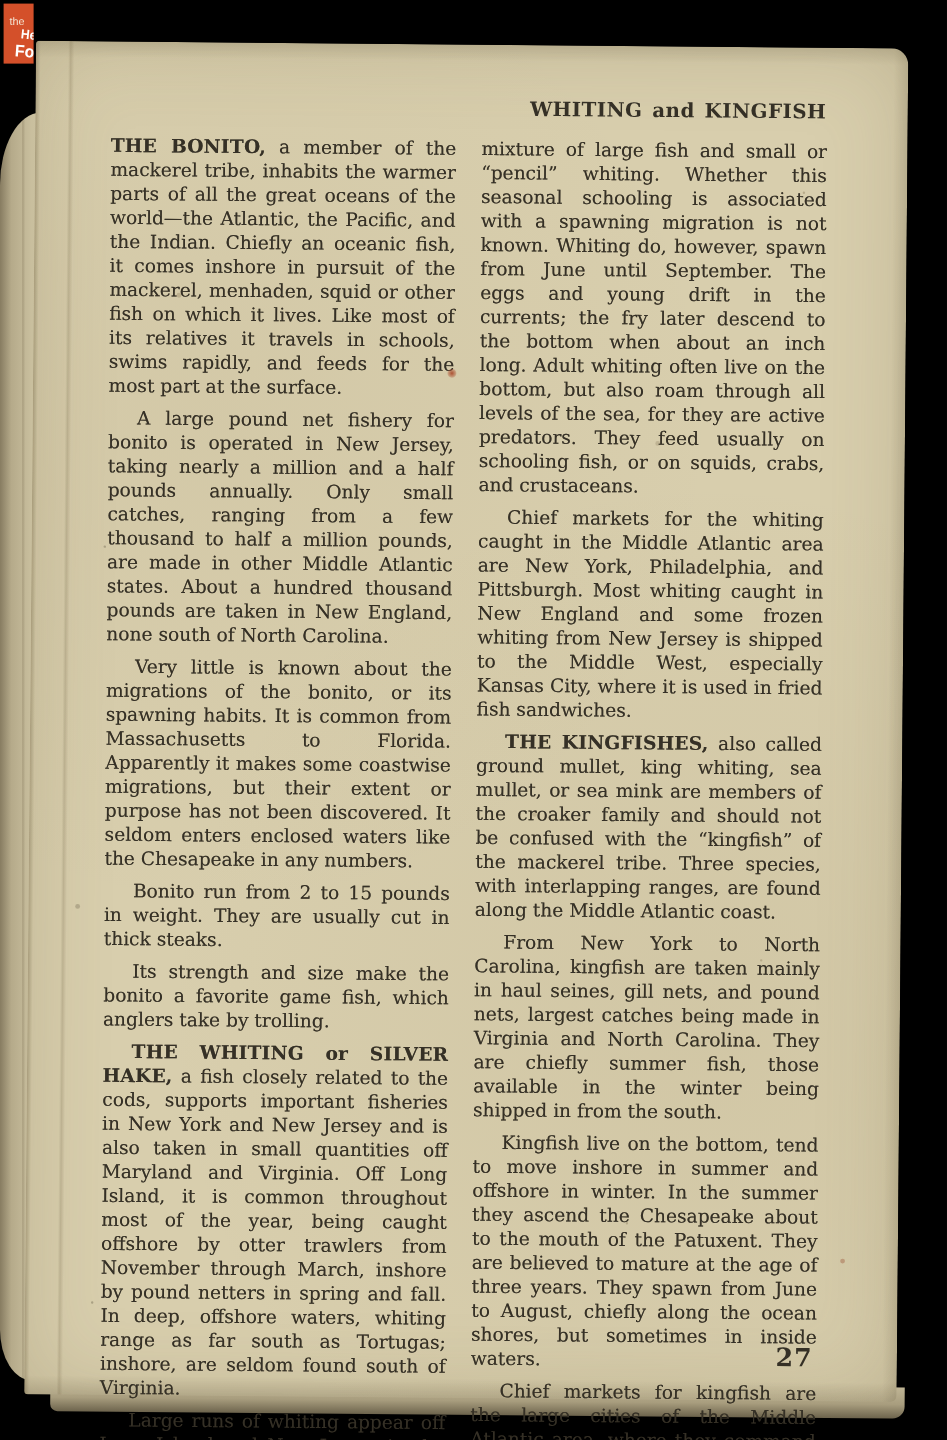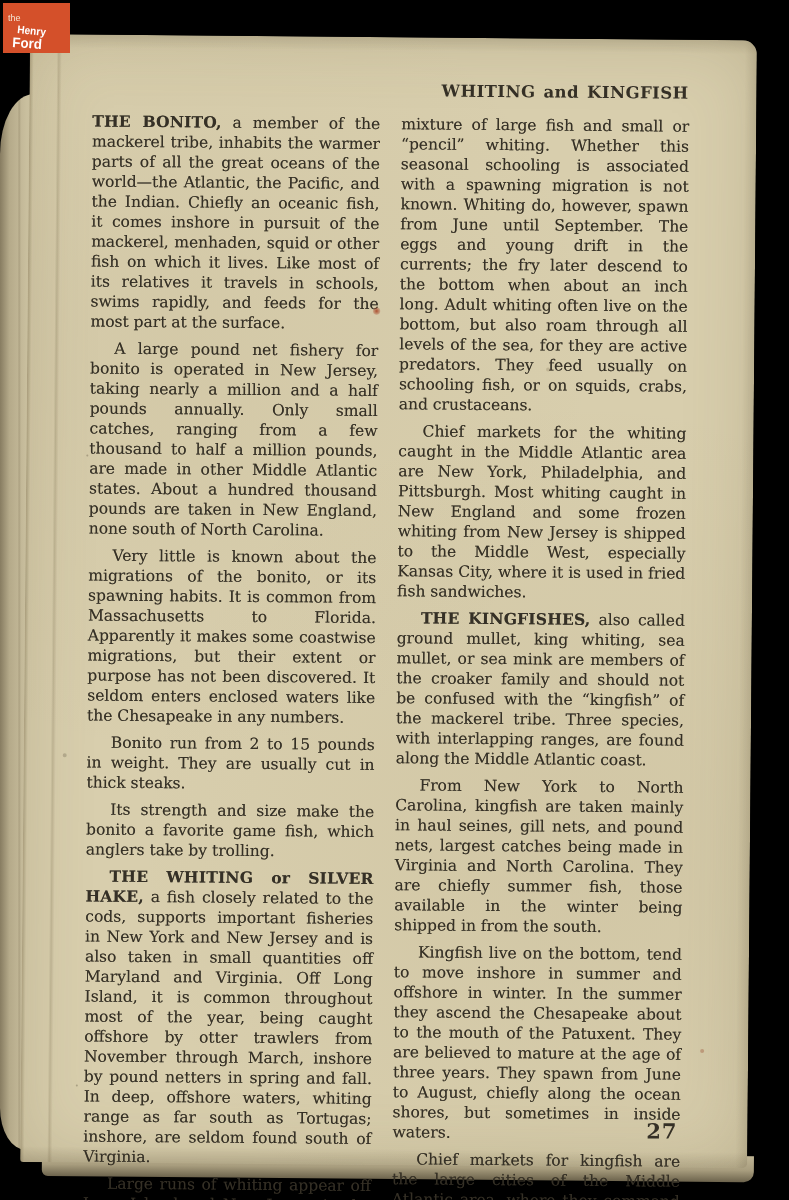--- a/index.html
+++ b/index.html
@@ -138,21 +138,21 @@
       60px 420px 0 0 rgba(90,80,60,.35),
       40px 720px 0 1px rgba(90,80,60,.28),
       55px 1050px 0 0 rgba(90,80,60,.35);
   }
 
   
   .logo {
     position: absolute;
     left: 3px;
     top: 3px;
-    width: 67px;
+    width: 25px;
     height: 50px;
     z-index: 3;
     background: var(--logo_orange, #d4502a);
     overflow: hidden;
     font-family: "Liberation Sans", sans-serif;
     color: #fff;
   }
   .logo-the {
     position: absolute;
     left: 5px;

